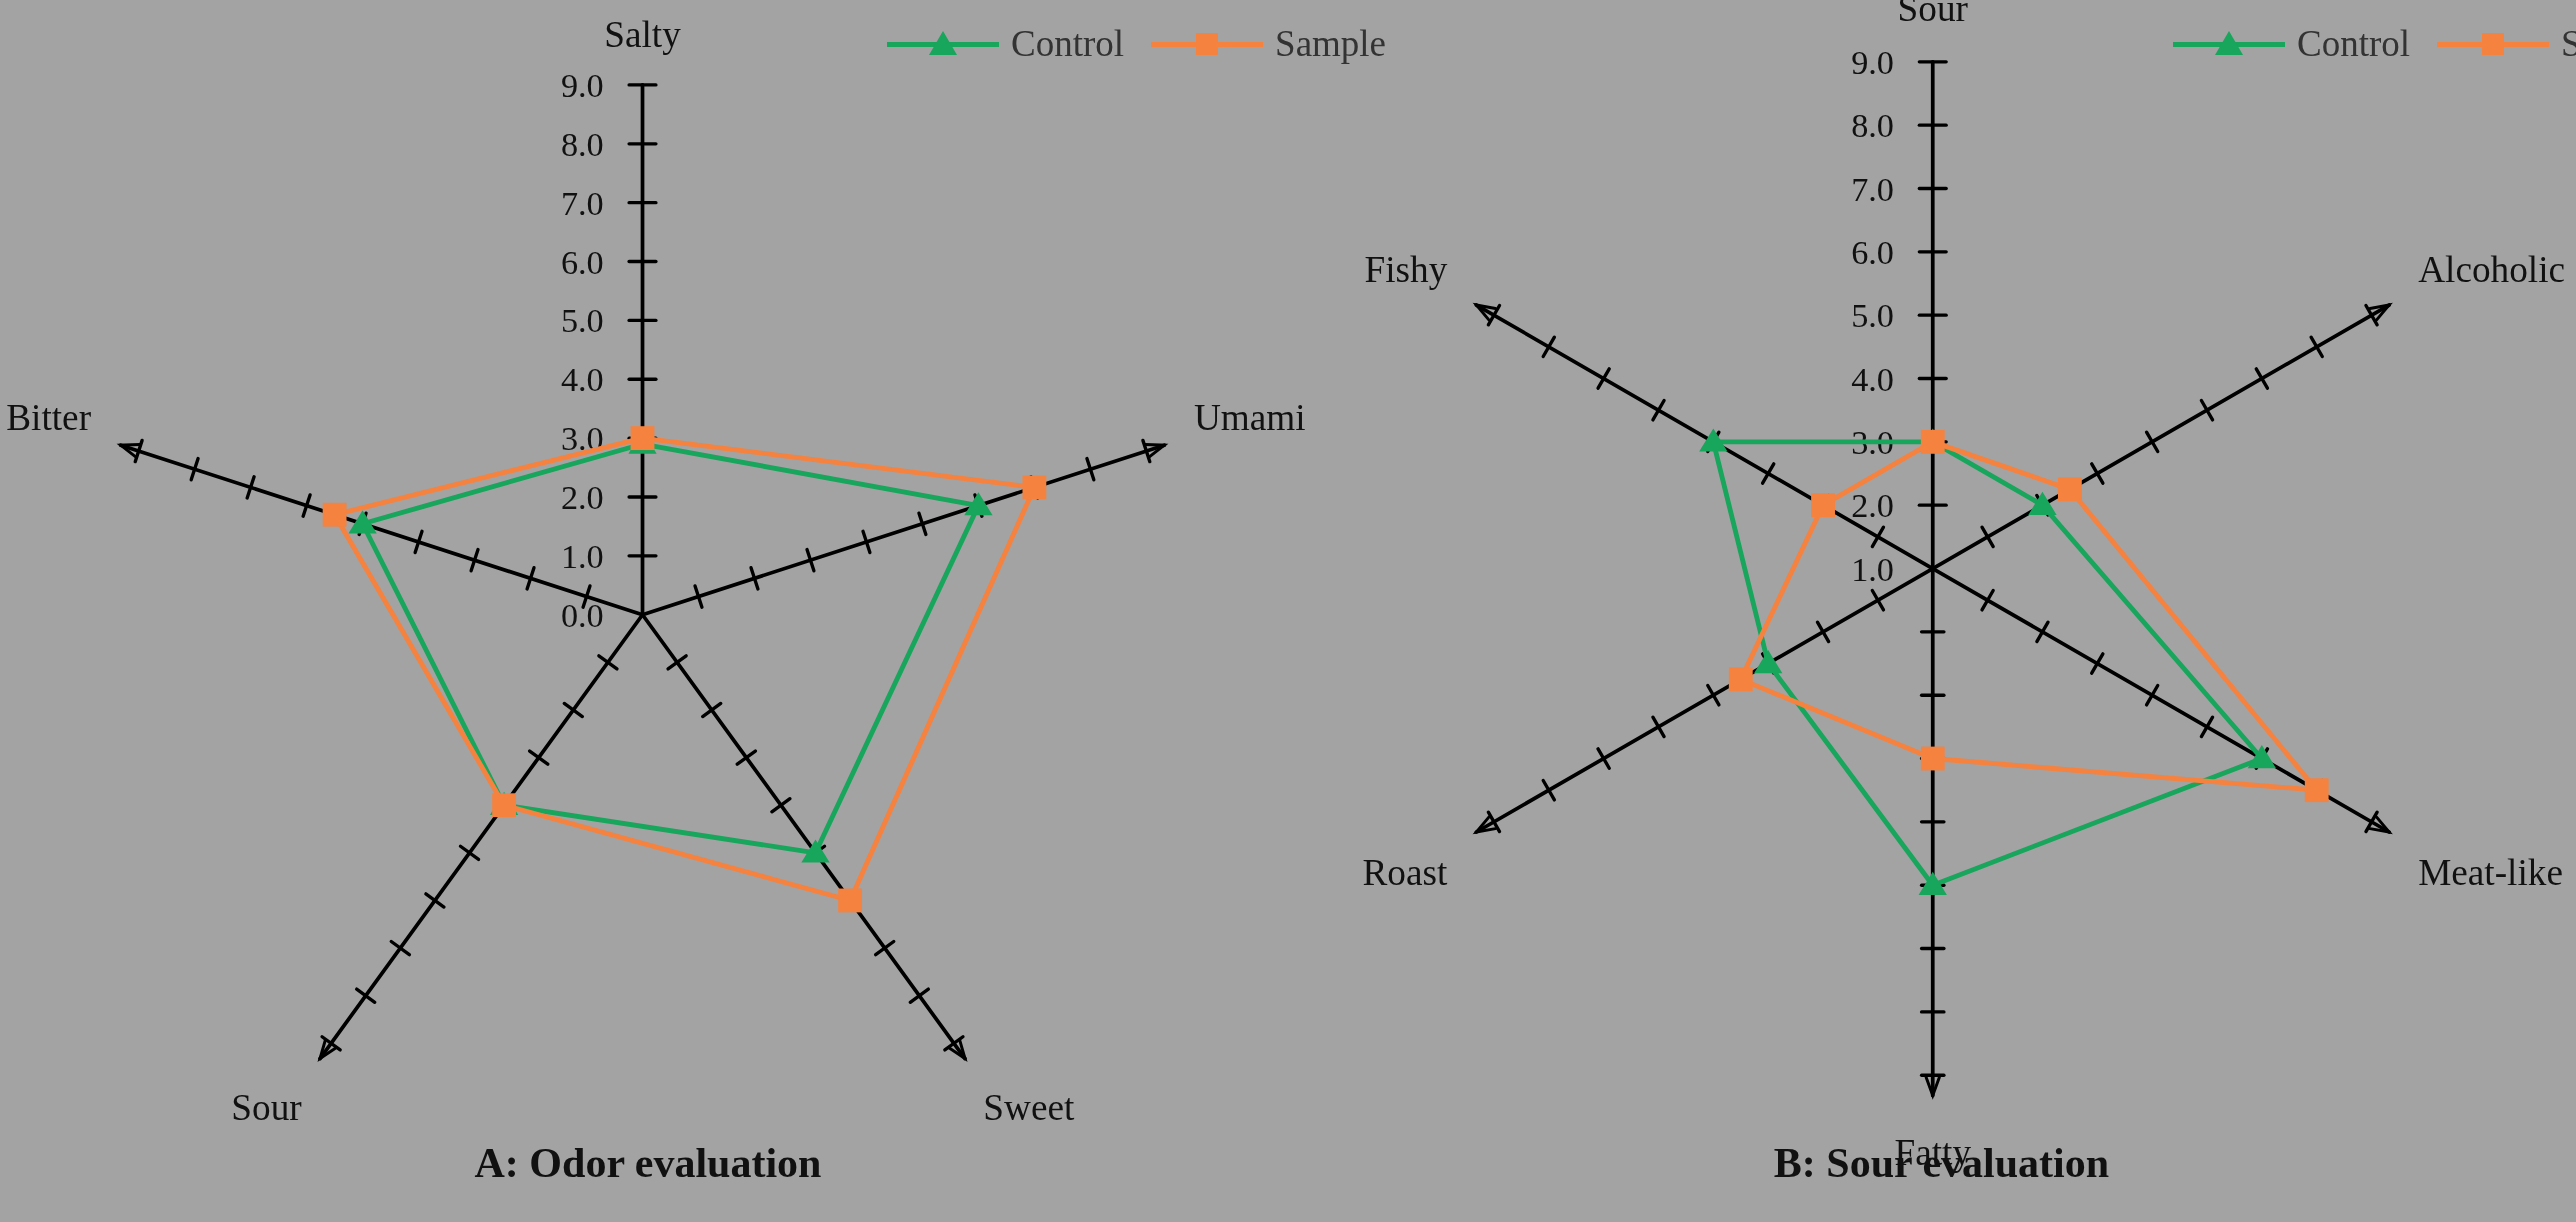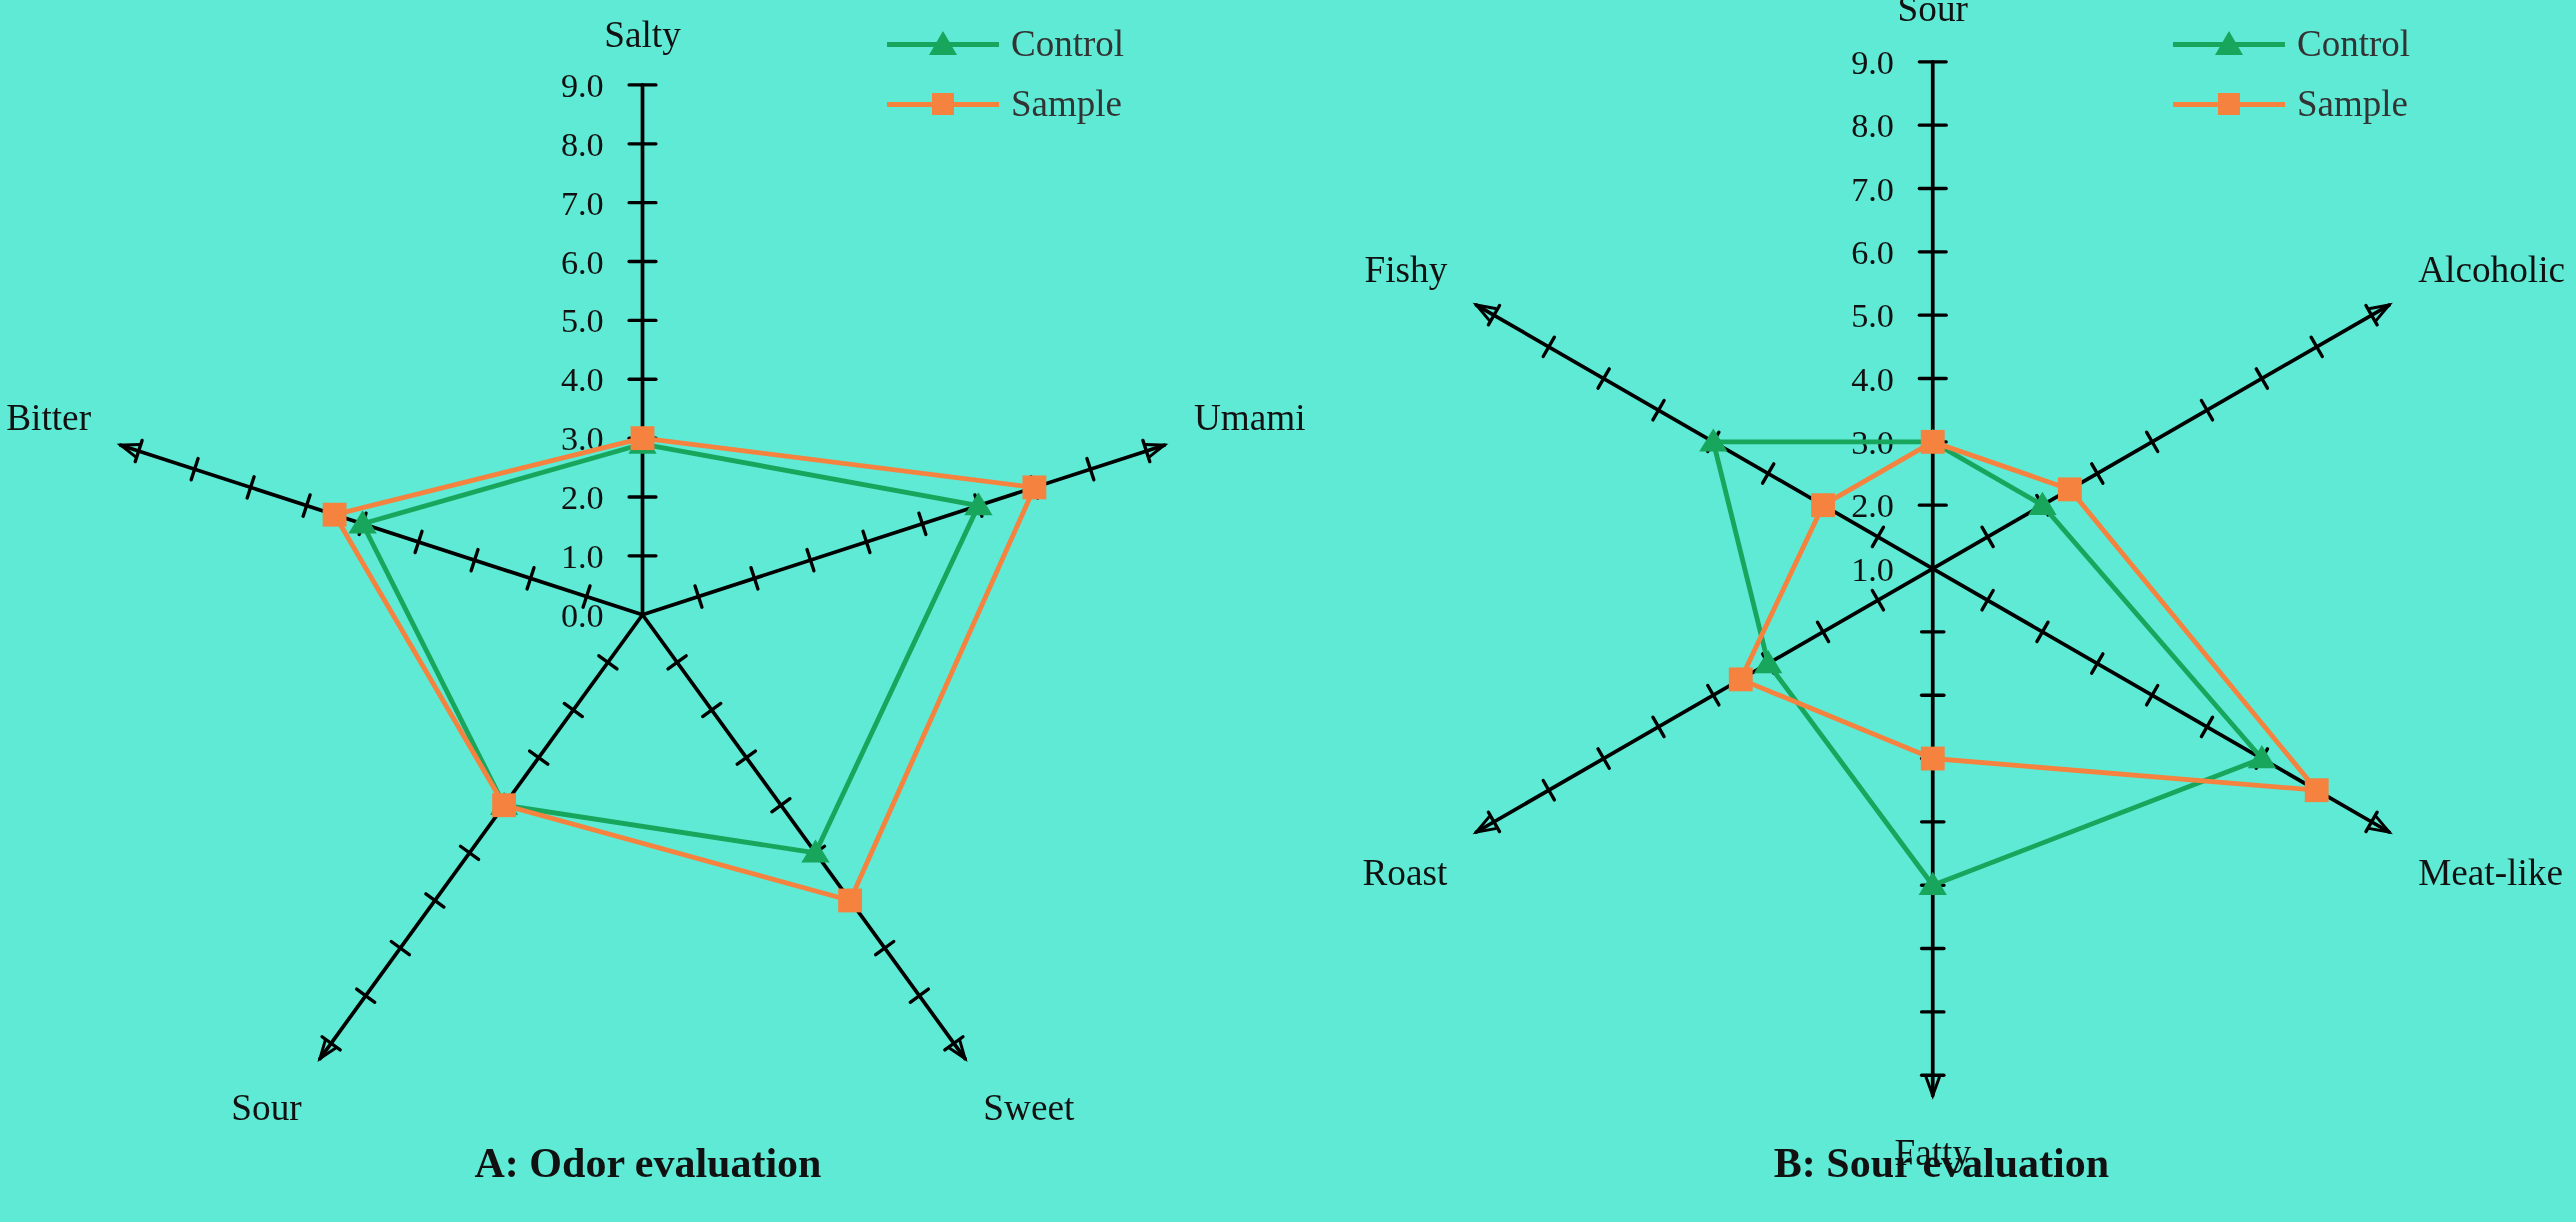--- a/index.html
+++ b/index.html
@@ -1,28 +1,28 @@
 <!DOCTYPE html>
 <html style="font-size:12px"><head>
 <meta charset="utf-8">
 <style>
   html,body{margin:0;padding:0;background:#ffffff;}
   body{width:2576px;height:1222px;position:relative;overflow:hidden;
        font-family:"Liberation Serif", serif;}
-  .stage{position:absolute;inset:0;background:#5eead4;}
+  .stage{position:absolute;inset:0;background:#a3a3a3;}
   svg.radar{position:absolute;top:0;overflow:visible;}
   #svgA{left:0;}
   #svgB{left:1288px;}
   .axis-line{stroke:#000000;stroke-width:5;stroke-linecap:round;}
   .tick{stroke:#000000;stroke-width:4.5;stroke-linecap:round;}
   .arrow{stroke:#000000;stroke-width:4;stroke-linecap:round;fill:none;}
   .ticklabel{font-size:46px;fill:#111111;}
   .axistitle{font-size:50px;fill:#111111;}
   .series-line{fill:none;stroke-width:6.5;stroke-linejoin:round;}
-  .legend{position:absolute;display:flex;flex-direction:column;gap:17px;}
+  .legend{position:absolute;display:flex;flex-direction:row;gap:27px;}
   .legend-entry{display:flex;align-items:center;height:43px;}
   .legend-swatch{position:relative;width:112px;height:43px;flex:0 0 112px;}
   .legend-line{position:absolute;left:0;top:19.4px;width:112px;height:5.2px;}
   .legend-tri{position:absolute;left:42px;top:9px;width:0;height:0;
       border-left:14px solid transparent;border-right:14px solid transparent;
       border-bottom:24px solid transparent;}
   .legend-sq{position:absolute;left:45px;top:10.4px;width:22.4px;height:22.4px;}
   .legend-label{margin-left:12px;font-size:37px;color:#333333;}
   .caption{position:absolute;top:1139px;font-size:42px;font-weight:bold;
       color:#111111;text-align:center;}

